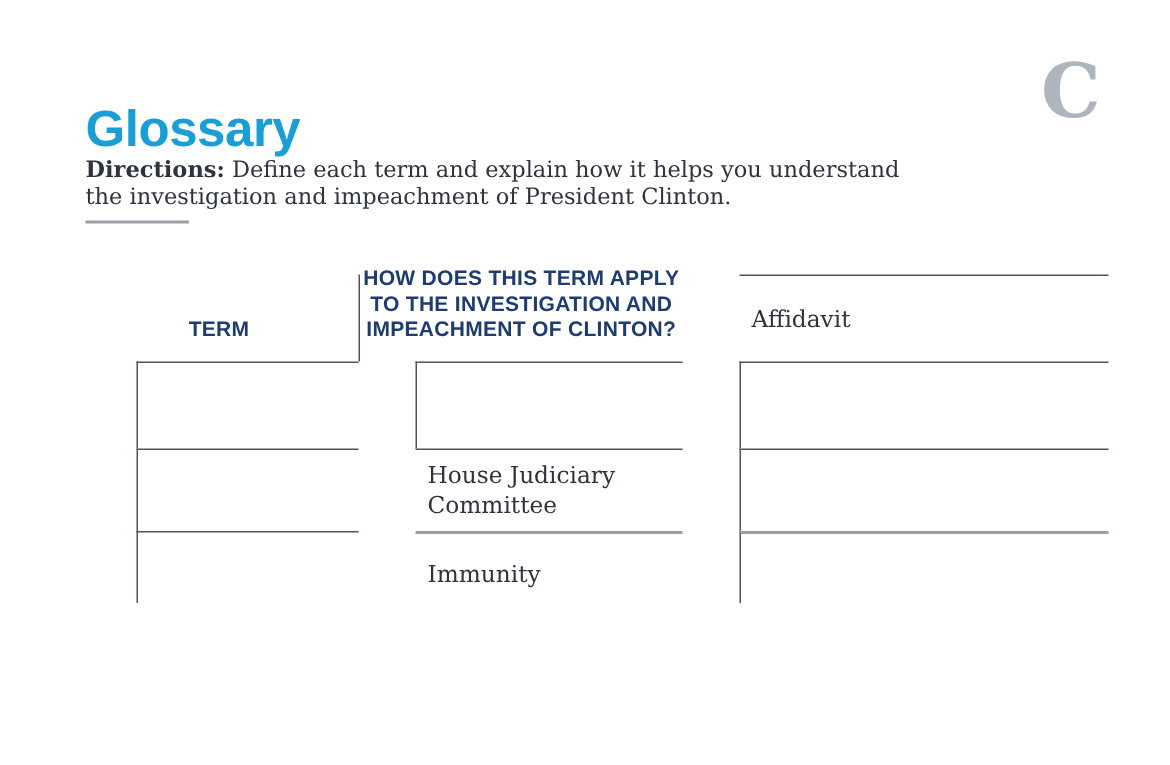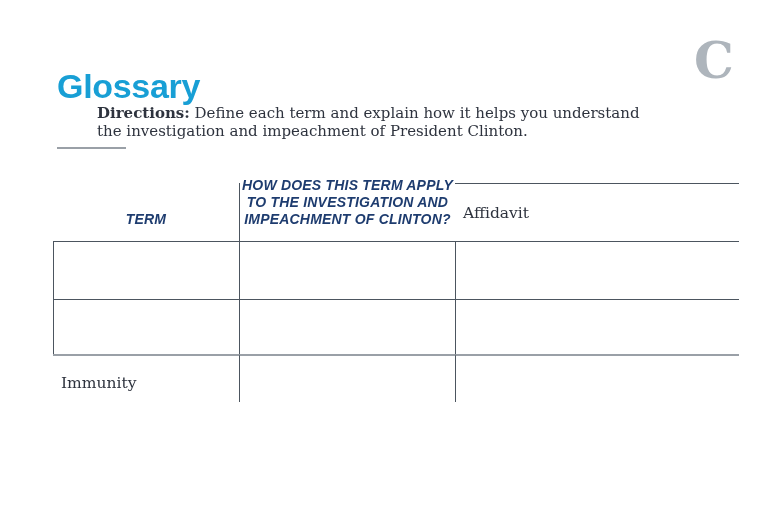--- a/index.html
+++ b/index.html
@@ -36,21 +36,20 @@
     color: var(--corner_letter_gray);
   }
   .directions {
     position: absolute;
     left: 57px;
     top: 90px;
     width: 600px;
     font-size: 15px;
     line-height: 17.5px;
     color: var(--body_text);
-    margin-left: 40px;
   }
   .directions .dir-label {
     font-weight: bold;
   }
   .directions .dir-text {
     white-space: pre-line;
   }
   .short-line {
     position: absolute;
     left: 57px;
@@ -69,39 +68,39 @@
     grid-template-rows: 58px 58px 55px 55px 53px 60px;
   }
   .cell {
     box-sizing: border-box;
   }
   .c2, .c3 {
     border-left: 1.5px solid var(--line_dark);
   }
   .body-row {
     border-top: 1.5px solid var(--line_dark);
+    margin-left: 38px;
   }
   .gray-top {
     border-top: 2px solid var(--line_gray);
     text-align: right;
   }
   .h-cell {
     display: flex;
     align-items: flex-end;
     justify-content: center;
     text-align: center;
     padding-bottom: 13px;
     font-family: "Liberation Sans", sans-serif;
     font-weight: 700;
     font-size: 14px;
     line-height: 17px;
     letter-spacing: 0.2px;
     color: var(--header_navy);
     white-space: pre-line;
-    font-style: italic;
   }
   .t-cell {
     display: flex;
     align-items: center;
     padding-left: 8px;
     padding-right: 6px;
     font-size: 15.5px;
     line-height: 20px;
     color: var(--body_text);
   }
@@ -127,20 +126,21 @@
     <div class="cell h-cell c1">TERM</div>
     <div class="cell h-cell c3">HOW DOES THIS TERM APPLY
 TO THE INVESTIGATION AND
 IMPEACHMENT OF CLINTON?</div>
 
   <div class="cell t-cell c1 body-row">Affidavit</div>
       <div class="cell a-cell c2 body-row"></div>
       <div class="cell a-cell c3 body-row"></div>
       <div class="cell a-cell c2 body-row"></div>
       <div class="cell a-cell c3 body-row"></div>
+      <div class="cell t-cell c1 body-row">House Judiciary Committee</div>
       <div class="cell a-cell c2 body-row"></div>
       <div class="cell a-cell c3 body-row"></div>
       <div class="cell t-cell c1 body-row gray-top">Immunity</div>
       <div class="cell a-cell c2 body-row gray-top"></div>
       <div class="cell a-cell c3 body-row gray-top"></div>
       <div class="cell t-cell c1 body-row">Impeach</div>
       <div class="cell a-cell c2 body-row"></div>
       <div class="cell a-cell c3 body-row"></div>
     </div>
 

